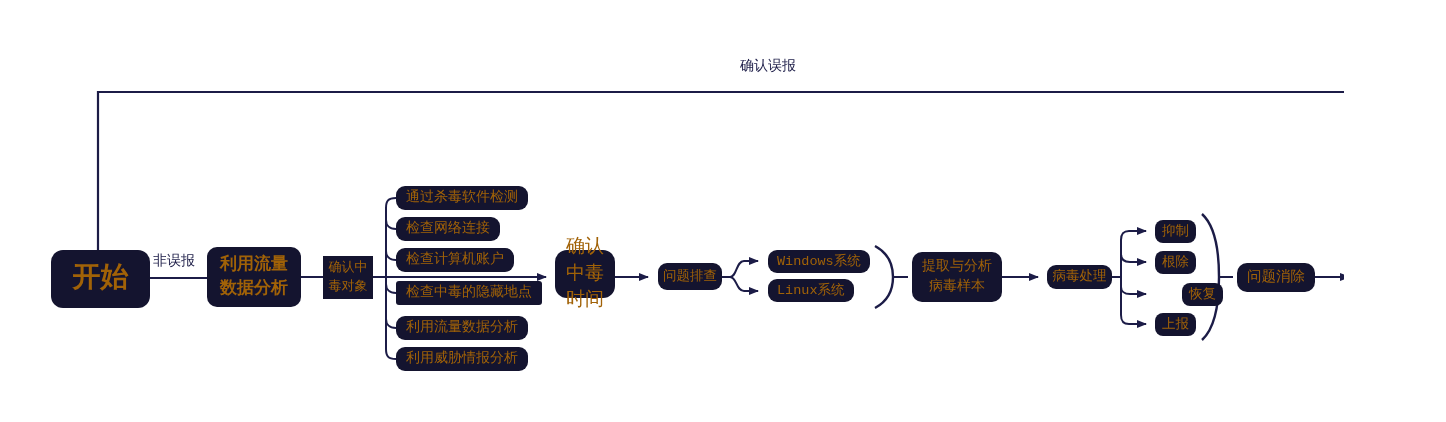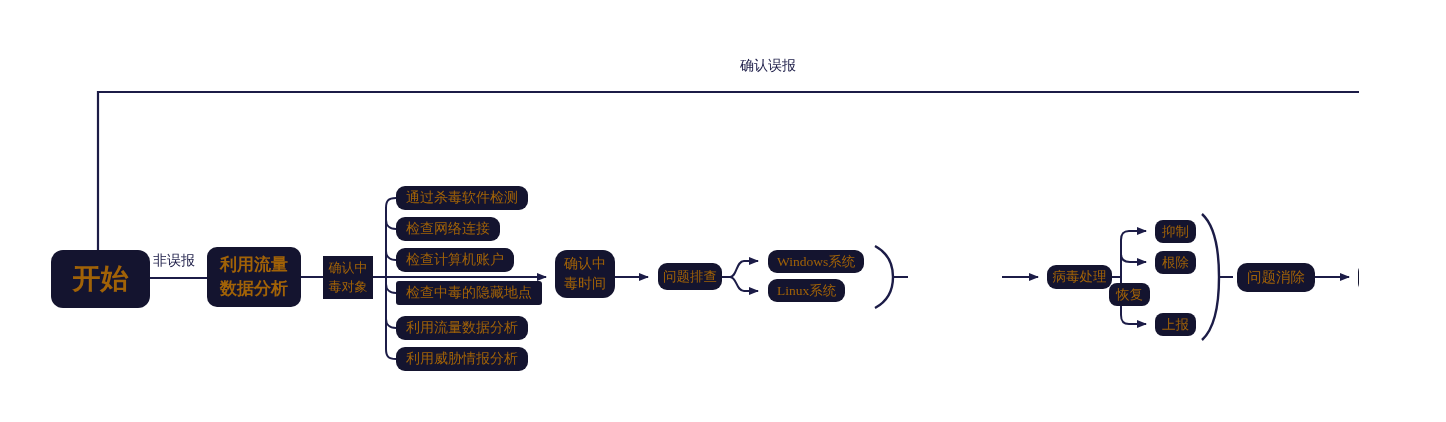--- a/index.html
+++ b/index.html
@@ -1,23 +1,22 @@
 <!DOCTYPE html>
 <html><head>
 <meta charset="utf-8">
 <style>
   html, body { margin: 0; padding: 0; background: #ffffff; }
   #canvas {
     position: relative;
     width: 1344px;
     height: 422px;
     background: #ffffff;
-    font-family: Liberation Serif, serif;
+    font-family: Liberation Mono, monospace;
     overflow: hidden;
-    padding-left: 15px;
   }
   #edges { position: absolute; left: 0; top: 0; }
   .node {
     position: absolute;
     background: #14142f;
     color: #a16207;
     display: flex;
     align-items: center;
     justify-content: center;
     text-align: center;
@@ -92,32 +91,33 @@
 
   <div class="node wrap" style="left:323px; top:256px; width:50px; height:43px; border-radius:0; padding:0 5px; font-size:13px;">确认中毒对象</div>
 
   <div class="node" style="left:396px; top:186px; height:24px; border-radius:9px; padding:0 10px; font-size:14px;">通过杀毒软件检测</div>
   <div class="node" style="left:396px; top:248px; height:24px; border-radius:9px; padding:0 10px; font-size:14px;">检查计算机账户</div>
   <div class="node" style="left:396px; top:217px; height:24px; border-radius:9px; padding:0 10px; font-size:14px;">检查网络连接</div>
   <div class="node" style="left:396px; top:281px; height:24px; border-radius:3px; padding:0 10px; font-size:14px;">检查中毒的隐藏地点</div>
   <div class="node" style="left:396px; top:316px; height:24px; border-radius:9px; padding:0 10px; font-size:14px;">利用流量数据分析</div>
   <div class="node" style="left:396px; top:347px; height:24px; border-radius:9px; padding:0 10px; font-size:14px;">利用威胁情报分析</div>
 
-  <div class="node wrap" style="left:555px; top:250px; width:60px; height:48px; border-radius:12px; padding:0 9px; font-size:14px;">确认中毒时间</div>
+  <div class="node wrap" style="left:555px; top:250px; width:60px; height:48px; border-radius:12px; padding:0 9px; font-size:19px;">确认中毒时间</div>
 
   <div class="node" style="left:658px; top:263px; width:64px; height:27px; border-radius:9px; font-size:13.5px;">问题排查</div>
 
   <div class="node" style="left:768px; top:250px; height:23px; border-radius:9px; padding:0 9px; font-size:13.5px;">Windows系统</div>
   <div class="node" style="left:768px; top:279px; height:23px; border-radius:9px; padding:0 9px; font-size:13.5px;">Linux系统</div>
 
+  <div class="node wrap" style="left:912px; top:252px; width:90px; height:50px; border-radius:10px; padding:0 8px; font-size:14px;">提取与分析病毒样本</div>
 
   <div class="node" style="left:1047px; top:265px; width:65px; height:24px; border-radius:9px; font-size:13.5px;">病毒处理</div>
 
   <div class="node" style="left:1155px; top:220px; height:23px; border-radius:8px; padding:0 7px; font-size:13.5px;">抑制</div>
   <div class="node" style="left:1155px; top:251px; height:23px; border-radius:8px; padding:0 7px; font-size:13.5px;">根除</div>
-  <div class="node" style="left:1109px; top:283px; height:23px; border-radius:8px; padding:0 7px; font-size:13.5px;">恢复</div>
+  <div class="node" style="left:1182px; top:283px; height:23px; border-radius:8px; padding:0 7px; font-size:13.5px;">恢复</div>
   <div class="node" style="left:1155px; top:313px; height:23px; border-radius:8px; padding:0 7px; font-size:13.5px;">上报</div>
 
   <div class="node" style="left:1237px; top:263px; width:78px; height:29px; border-radius:10px; font-size:14.5px;">问题消除</div>
 
   <div class="node" style="left:1358px; top:263px; width:40px; height:29px; border-radius:9px; font-size:14.5px;">结束</div>
 
 </div>
 
 </body></html>

